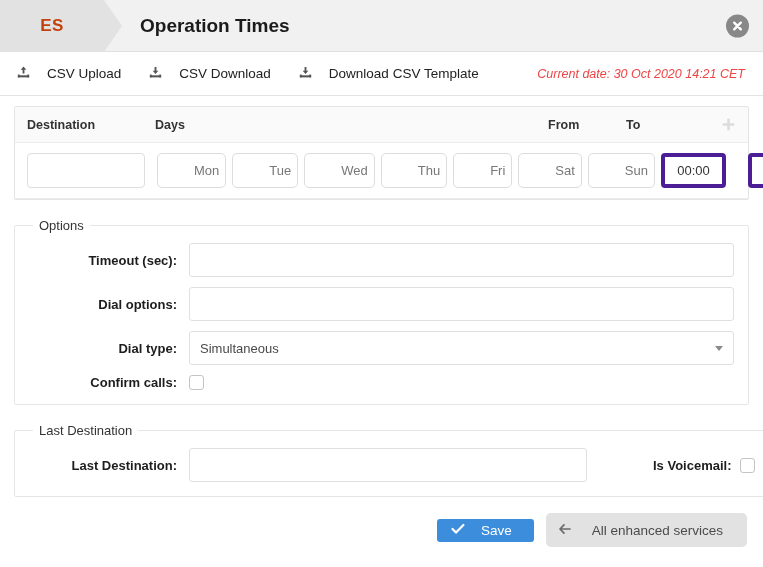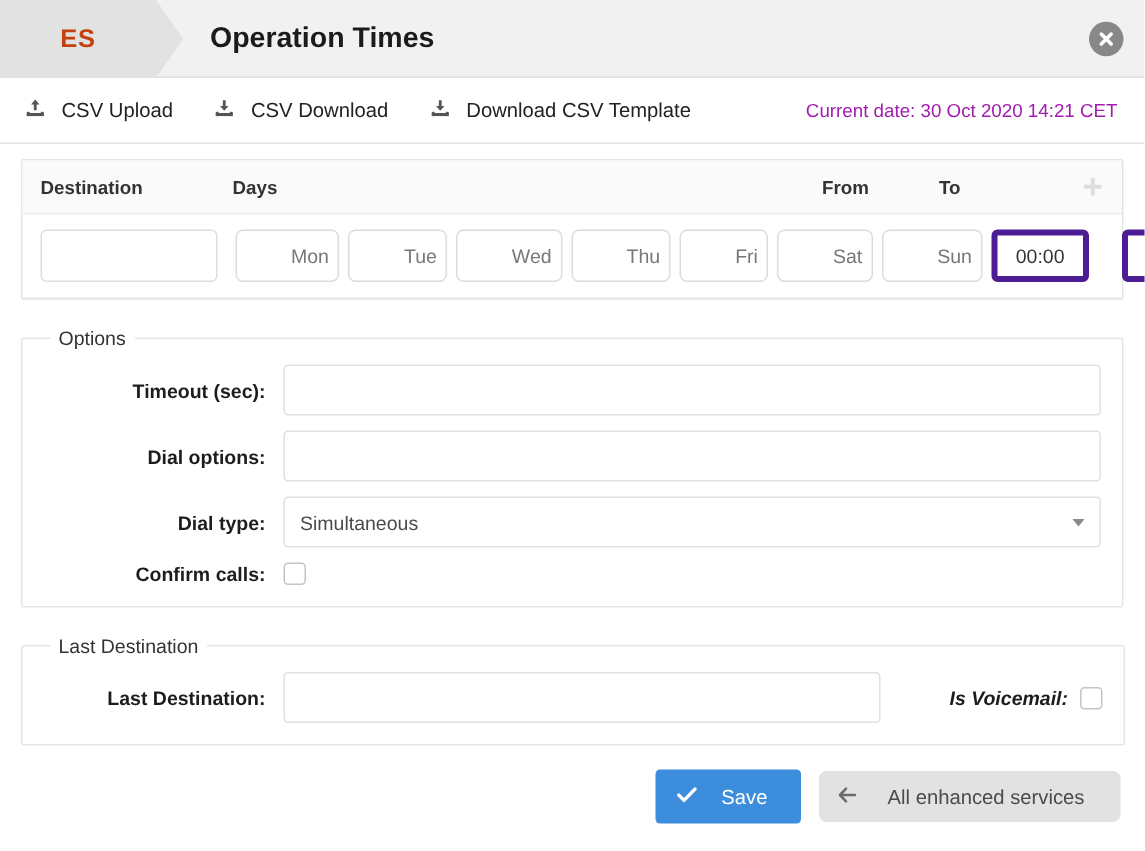--- a/index.html
+++ b/index.html
@@ -66,34 +66,35 @@
     height: 44px;
     border-bottom: 1px solid #e3e3e3;
     display: flex;
     align-items: center;
     padding: 0 16px;
     position: relative;
   }
   .tool-link {
     display: flex;
     align-items: center;
-    gap: 10px;
+    gap: 16px;
     margin-right: 27px;
     font-size: 13.5px;
     color: #222;
     cursor: pointer;
     white-space: nowrap;
   }
   .tool-link .ico { display: block; flex: none; }
   .cur-date {
     position: absolute;
     right: 18px;
     font-size: 12.5px;
-    color: #a21caf;
+    color: #ef4444;
     white-space: nowrap;
+    font-style: italic;
   }
 
   
   .wrap { padding: 10px 14px 0 14px; }
   .table-panel {
     border: 1px solid #e4e4e4;
     border-radius: 2px;
     background: #fff;
   }
   .thead {
@@ -239,40 +240,39 @@
     height: 34px;
     border: 1px solid #e0e0e0;
     border-radius: 3px;
     background: #fff;
     outline: none;
     font-family: inherit;
     font-size: 13px;
     padding: 0 9px;
   }
   .vm-label {
-    margin-left: 46px;
+    margin-left: 66px;
     font-size: 13px;
     font-weight: bold;
     color: #1d1d1d;
     margin-right: 8px;
     white-space: nowrap;
-    font-style: italic;
   }
 
   
   .footer {
     display: flex;
     justify-content: flex-end;
     align-items: center;
     padding: 16px 16px 0 0;
     gap: 0;
   }
   .btn-save {
     display: flex; align-items: center;
-    height: 36px;
+    height: 23px;
     background: #3c8ddb;
     color: #fff;
     border: none;
     border-radius: 3px;
     font-family: inherit;
     font-size: 13.5px;
     padding: 0 22px 0 14px;
     cursor: pointer;
     gap: 16px;
     margin-right: 12px;

